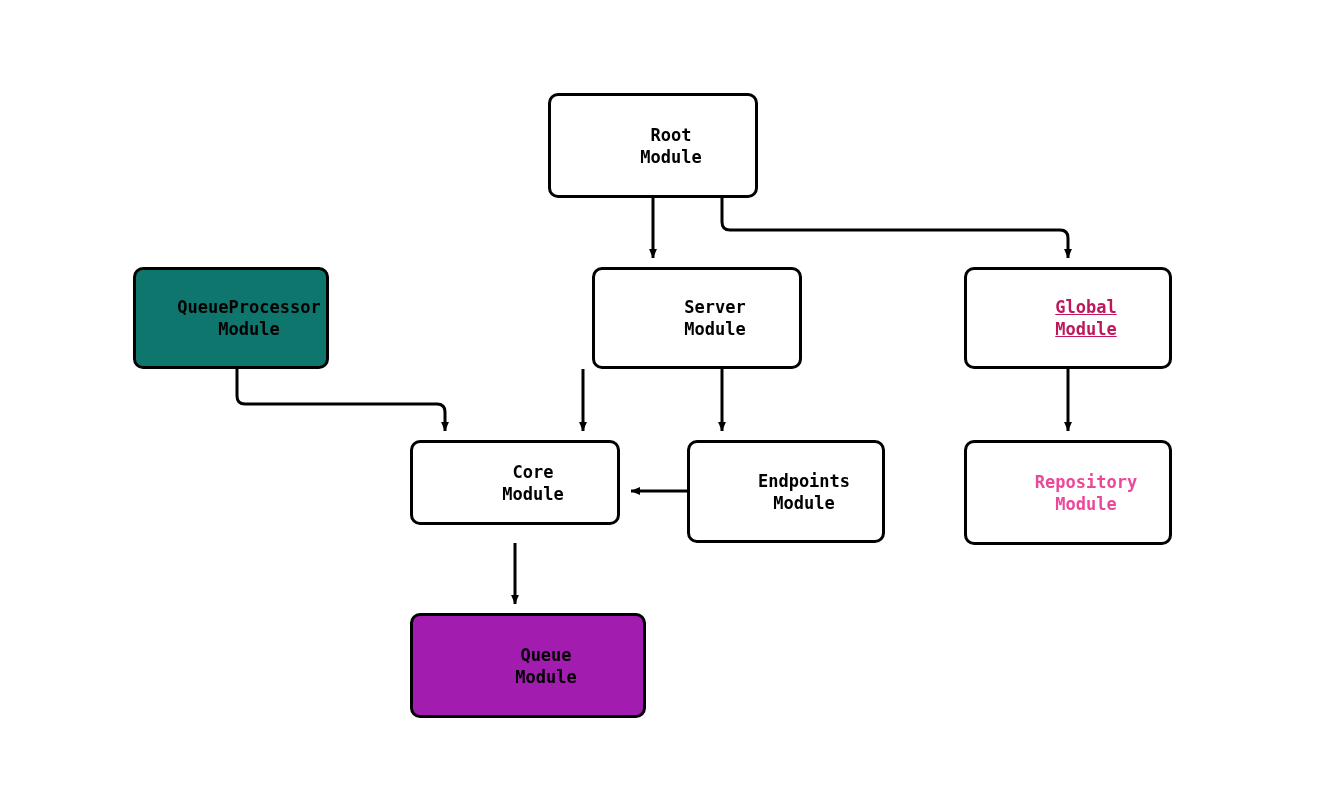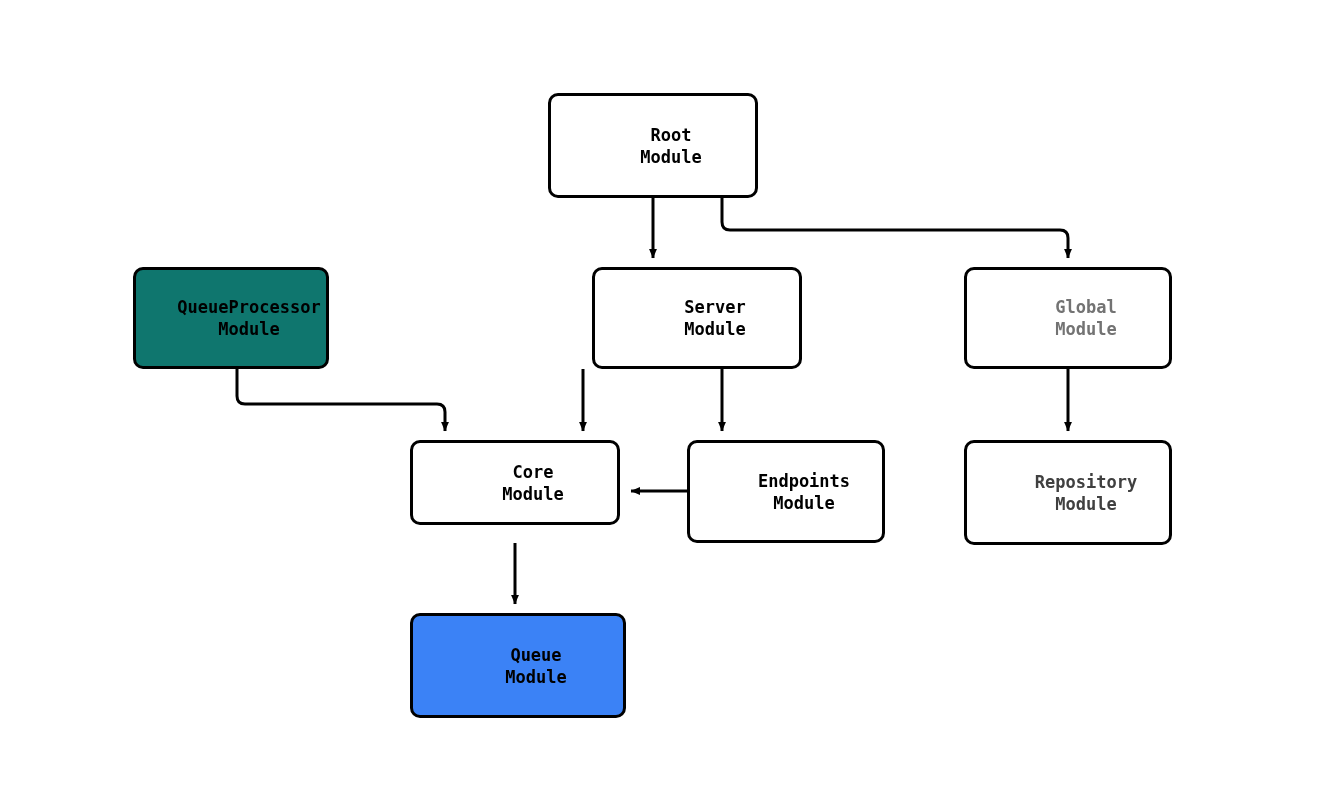--- a/index.html
+++ b/index.html
@@ -80,34 +80,34 @@
       </div>
       <div class="node" style="left: 133px; top: 267px; width: 196px; height: 102px; background: #0f766e; border-color: rgb(0, 0, 0);">
         <div class="node-label" style="color: rgb(0, 0, 0);">QueueProcessor
 Module</div>
       </div>
       <div class="node" style="left: 548px; top: 267px; width: 210px; height: 102px; background: rgb(255, 255, 255); border-color: rgb(0, 0, 0); margin-left: 44px;">
         <div class="node-label" style="color: rgb(0, 0, 0);">Server
 Module</div>
       </div>
       <div class="node" style="left: 964px; top: 267px; width: 208px; height: 102px; background: rgb(255, 255, 255); border-color: rgb(0, 0, 0);">
-        <div class="node-label" style="color: #737373;">Global
+        <div class="node-label" style="color: #be185d; text-decoration: underline;">Global
 Module</div>
       </div>
       <div class="node" style="left: 410px; top: 440px; width: 210px; height: 85px; background: rgb(255, 255, 255); border-color: rgb(0, 0, 0);">
         <div class="node-label" style="color: rgb(0, 0, 0);">Core
 Module</div>
       </div>
       <div class="node" style="left: 687px; top: 440px; width: 198px; height: 103px; background: rgb(255, 255, 255); border-color: rgb(0, 0, 0);">
         <div class="node-label" style="color: rgb(0, 0, 0);">Endpoints
 Module</div>
       </div>
       <div class="node" style="left: 964px; top: 440px; width: 208px; height: 105px; background: rgb(255, 255, 255); border-color: rgb(0, 0, 0);">
-        <div class="node-label" style="color: #404040;">Repository
+        <div class="node-label" style="color: #ec4899;">Repository
 Module</div>
       </div>
-      <div class="node" style="left: 410px; top: 613px; width: 216px; height: 105px; background: #3b82f6; border-color: rgb(0, 0, 0);">
+      <div class="node" style="left: 410px; top: 613px; width: 236px; height: 105px; background: #a21caf; border-color: rgb(0, 0, 0);">
         <div class="node-label" style="color: rgb(0, 0, 0);">Queue
 Module</div>
       </div>
     </div>
 
 </div>
 
 </body></html>

